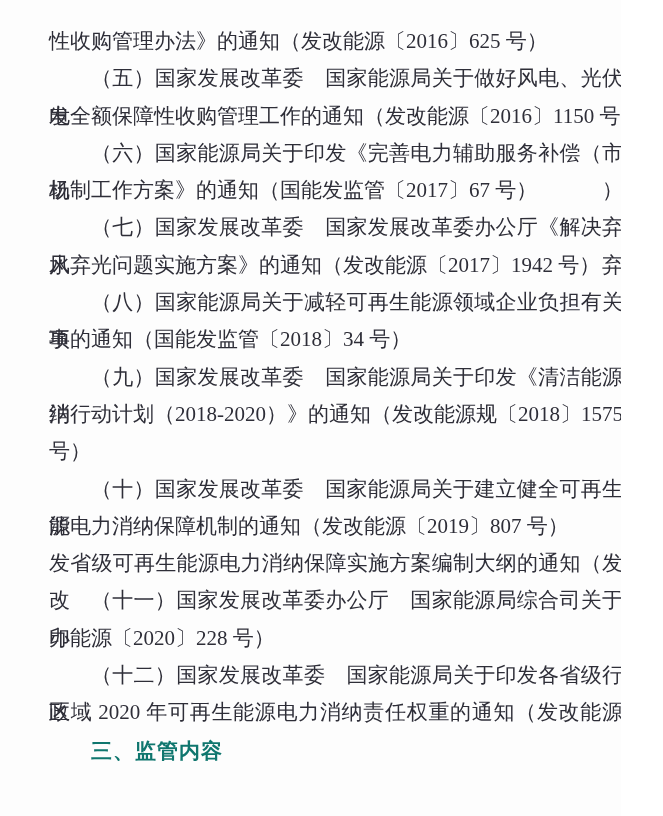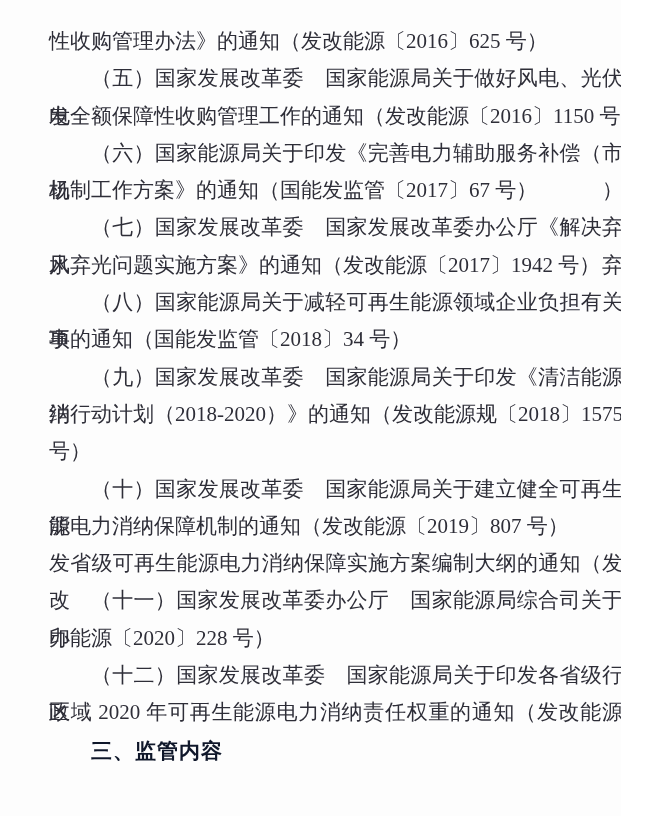--- a/index.html
+++ b/index.html
@@ -33,21 +33,21 @@
     text-indent: 42px;
   }
   .line.justify {
     white-space: normal;
     text-align: justify;
     text-align-last: justify;
   }
   .line.heading {
     font-family: "Liberation Sans", "DejaVu Sans", sans-serif;
     font-weight: bold;
-    color: #0f172a;
+    color: #0f766e;
     letter-spacing: 1px;
   }
 </style>
 </head>
 <body>
 
 <div class="page">
   <main class="doc">
       <div class="line">性收购管理办法》的通知（发改能源〔2016〕625 号）</div>
       <div class="line indent justify">（五）国家发展改革委　国家能源局关于做好风电、光伏发</div>

